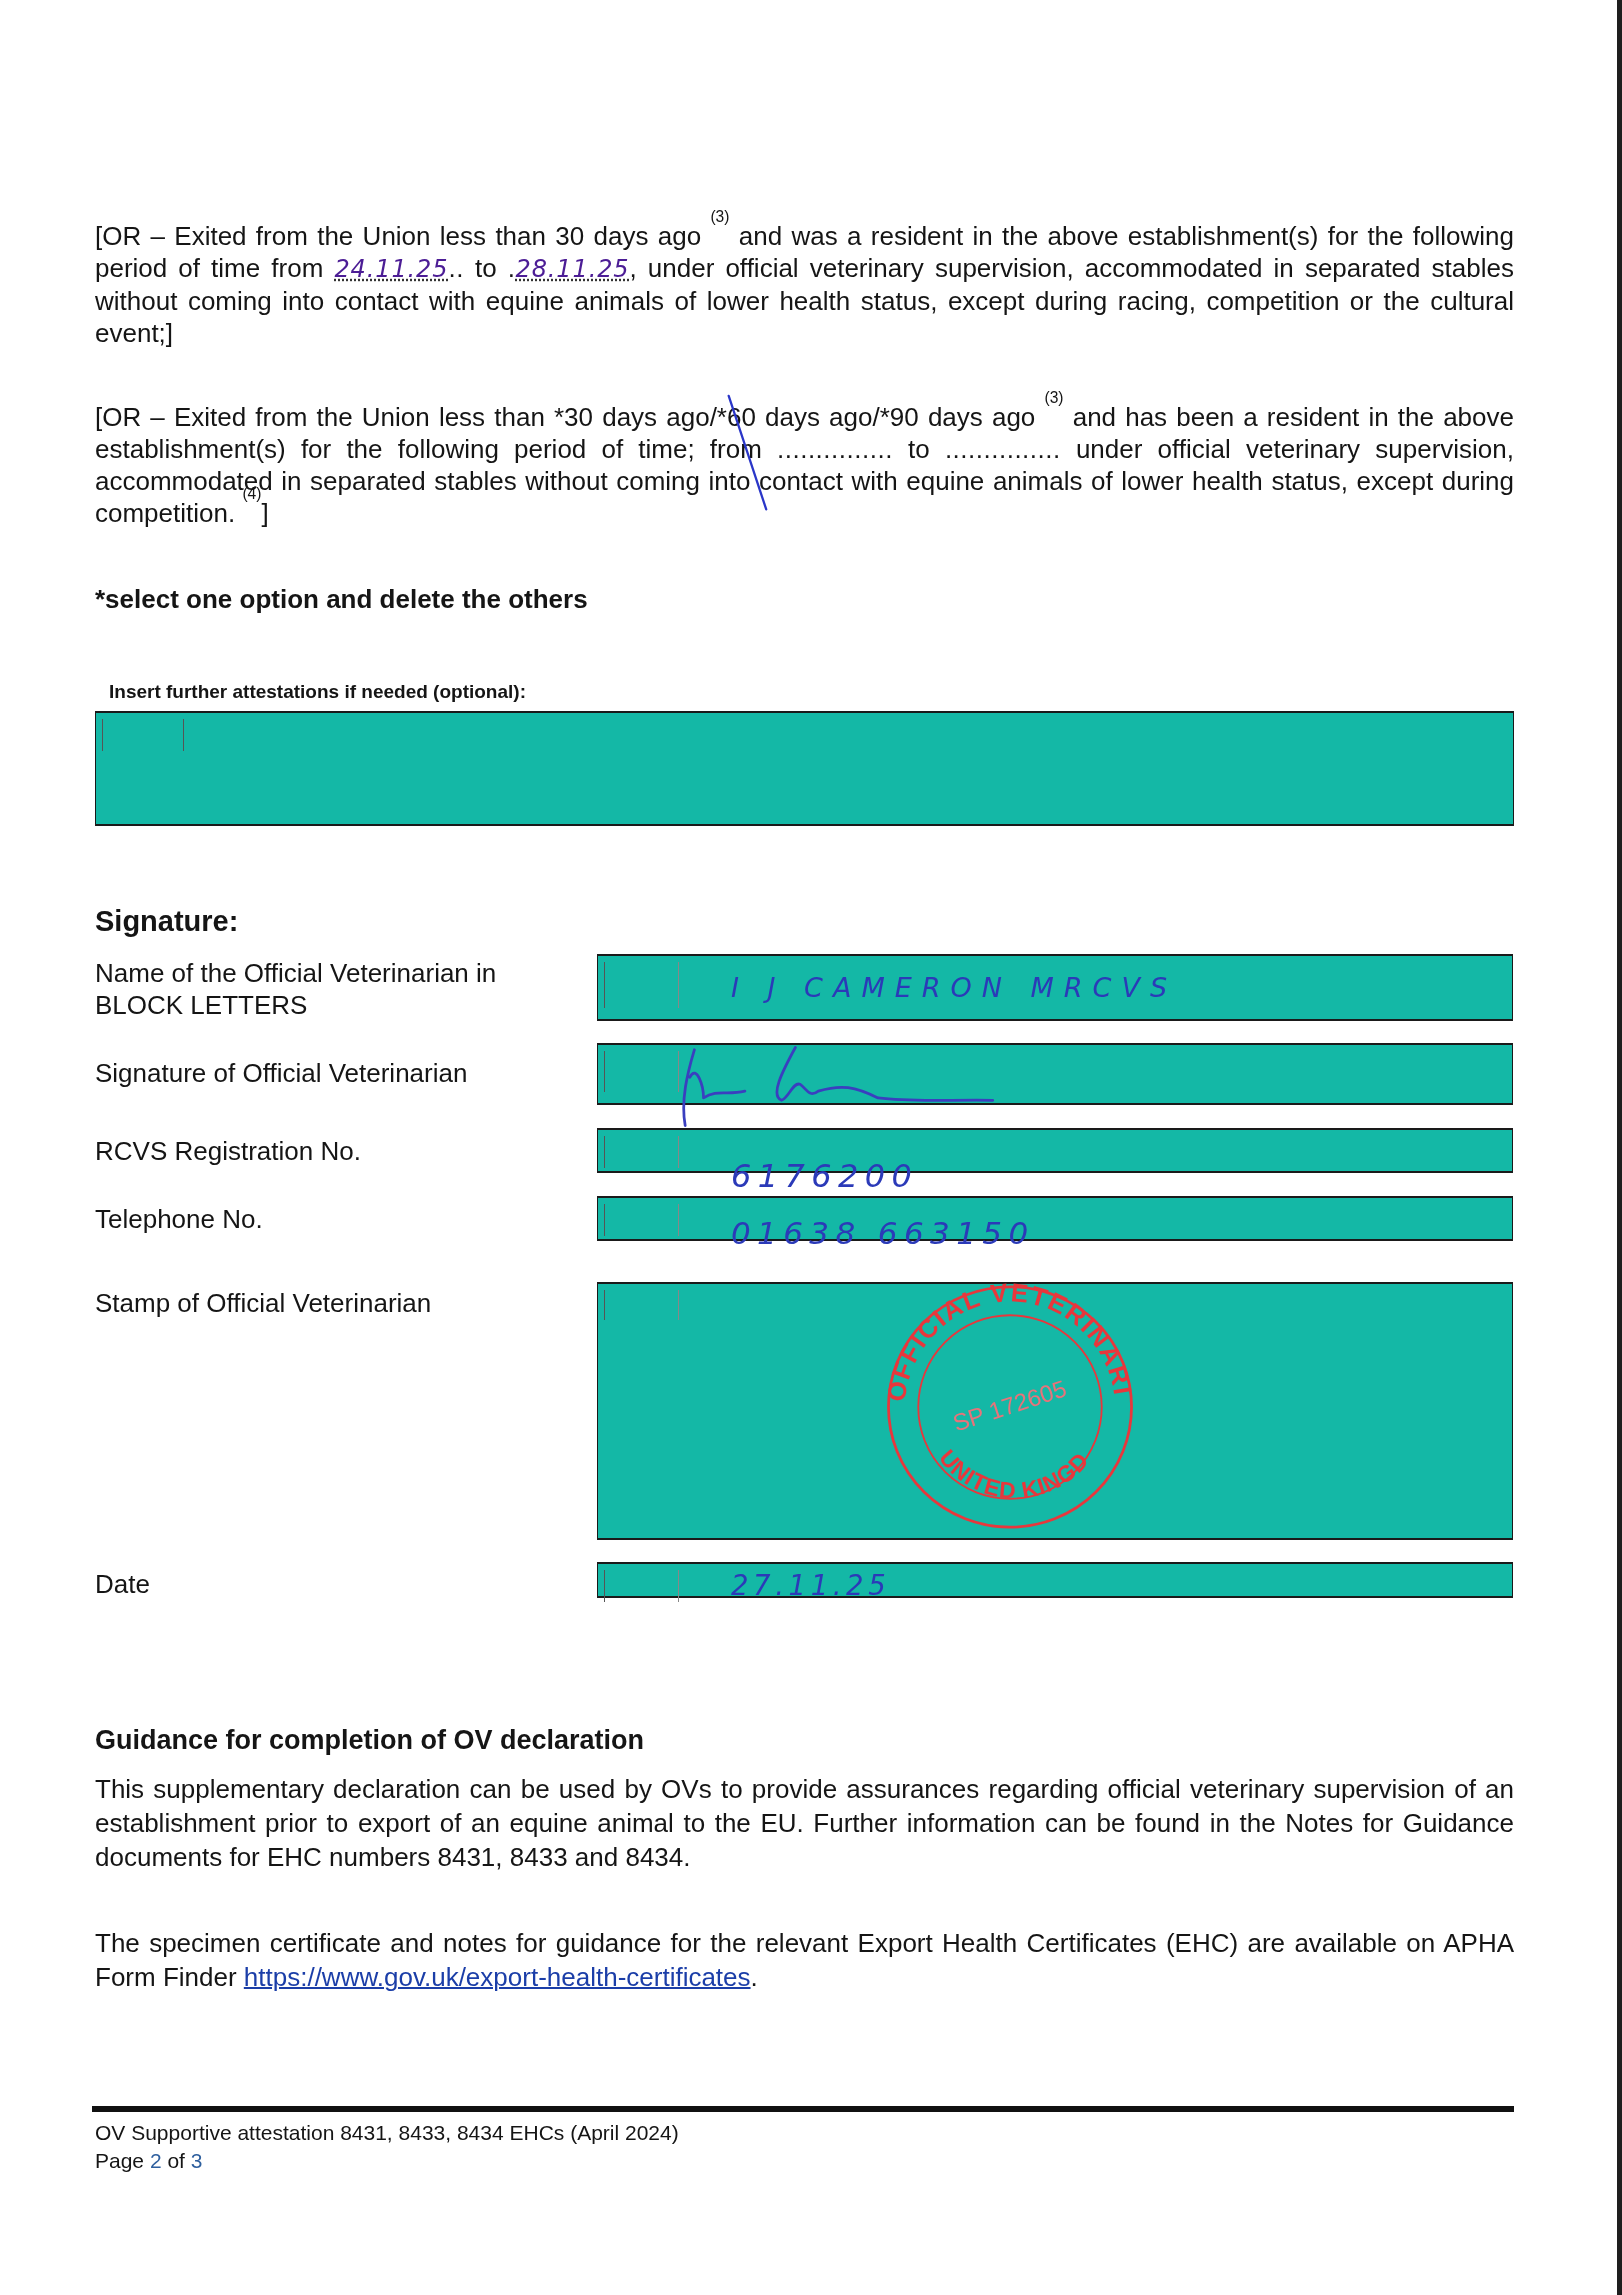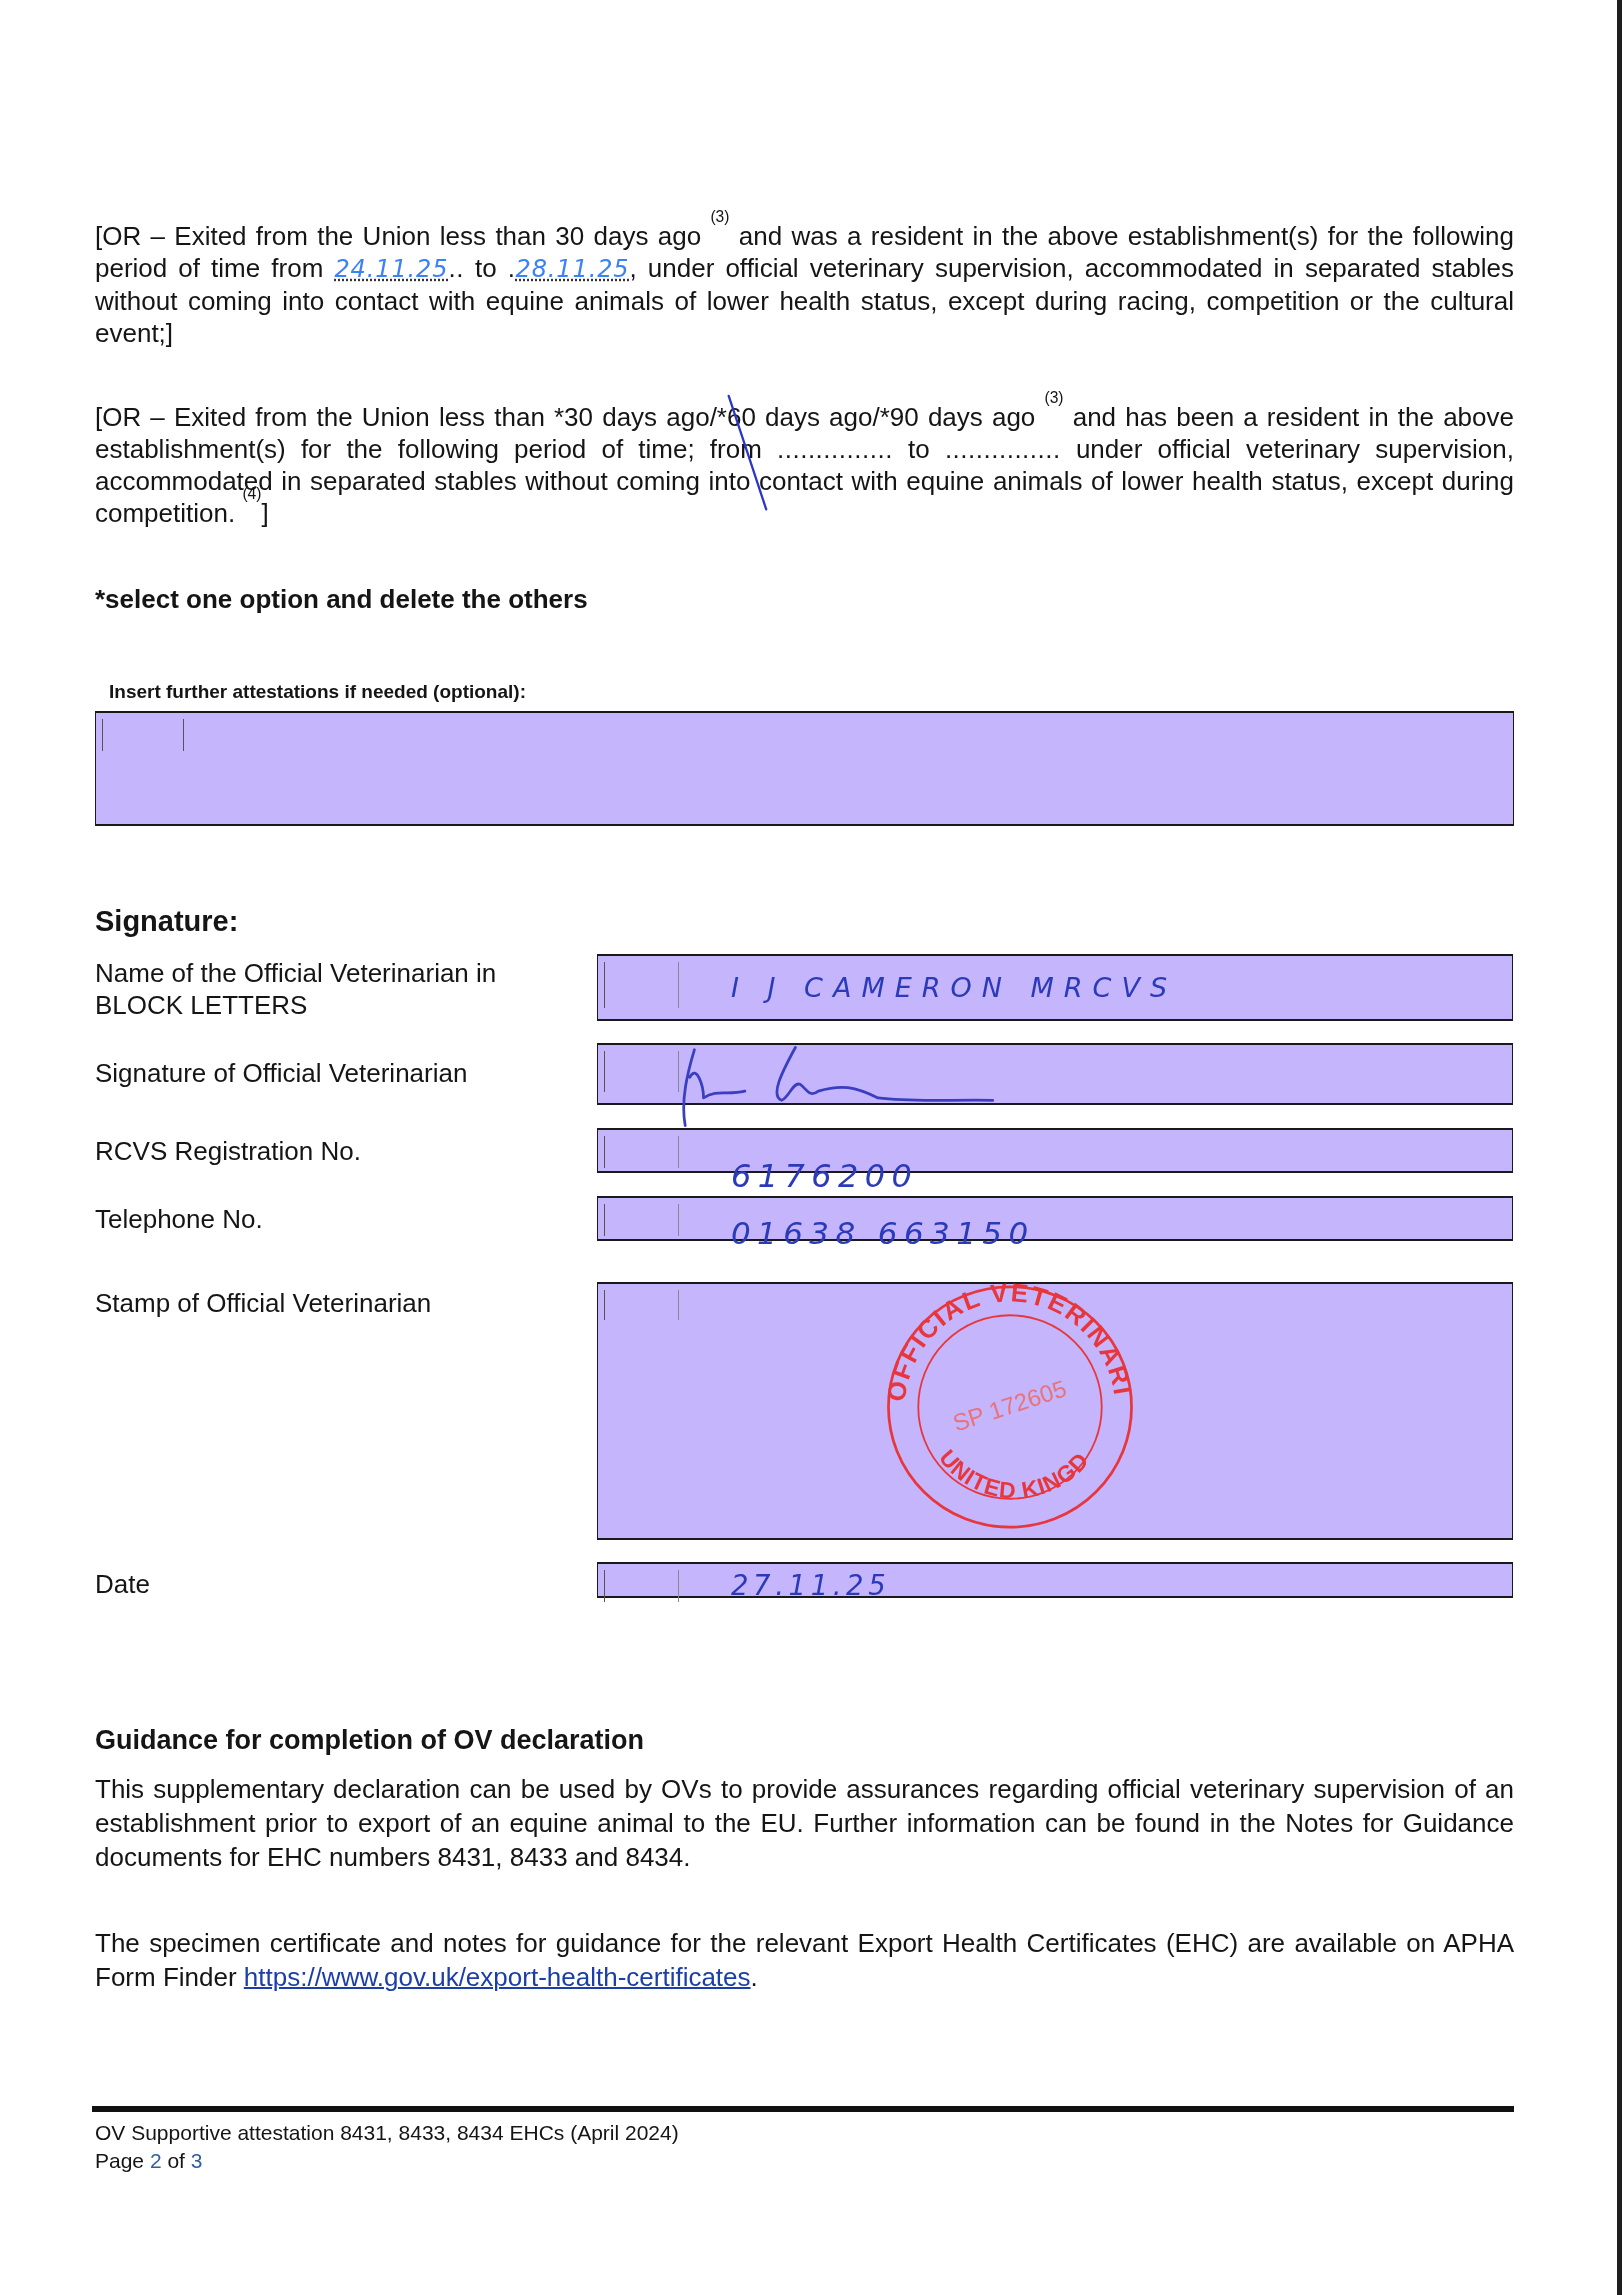--- a/index.html
+++ b/index.html
@@ -2,27 +2,27 @@
 <html style="font-size:7.3px"><head>
 <meta charset="utf-8">
 <style>
   html, body { margin:0; padding:0; background:#ffffff; }
   body { width:1622px; height:2295px; position:relative; overflow:hidden;
          font-family:"Liberation Sans", sans-serif; color:#151515; }
   .abs { position:absolute; }
   .para { position:absolute; left:95px; width:1419px; font-size:26px; line-height:32px;
           text-align:justify; }
   .para sup { font-size:15.6px; vertical-align:top; position:relative; top:-2.8px; line-height:0; }
-  .hw { font-family:"DejaVu Sans", sans-serif; color:#3b82f6; font-style:italic; font-size:24px;
+  .hw { font-family:"DejaVu Sans", sans-serif; color:#4c1d95; font-style:italic; font-size:24px;
         letter-spacing:0.9px; }
   .dots { letter-spacing:0.5px; }
   .label { position:absolute; left:95px; font-size:26px; line-height:32px; }
   .heading { font-weight:bold; }
   .field-box { position:absolute; left:597px; width:916px; border:2.3px solid #1a1a1a;
-               border-left-width:1.8px; border-right-width:1.4px; background:#c4b5fd; box-sizing:border-box; }
+               border-left-width:1.8px; border-right-width:1.4px; background:#14b8a6; box-sizing:border-box; }
   .tick { position:absolute; top:6.4px; width:0.9px; background:#555; }
   .tick.a { left:5.5px; } .tick.b { left:80px; background:#888; }
   .hw-field { position:absolute; left:133px; font-family:"DejaVu Sans", sans-serif; font-style:italic;
               color:#2b3ab8; letter-spacing:6.4px; white-space:nowrap; }
   .link { color:#1b3ea8; text-decoration:underline; text-decoration-thickness:1.8px; }
   .blue-num { color:#2e5f9e; }
   .stamp { position:absolute; left:877px; top:1283px; width:266px; height:248px; }
 </style>
 </head>
 <body>

